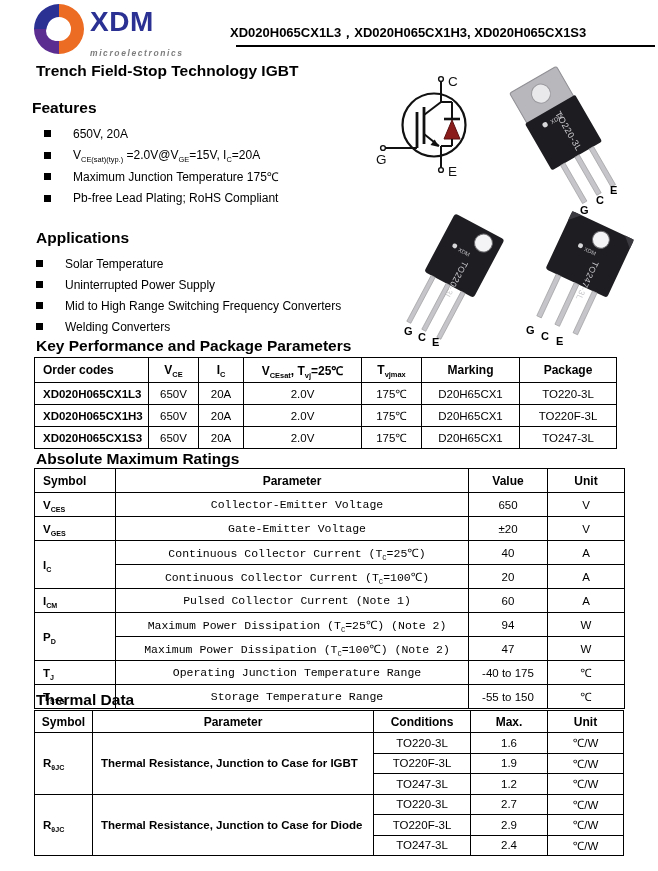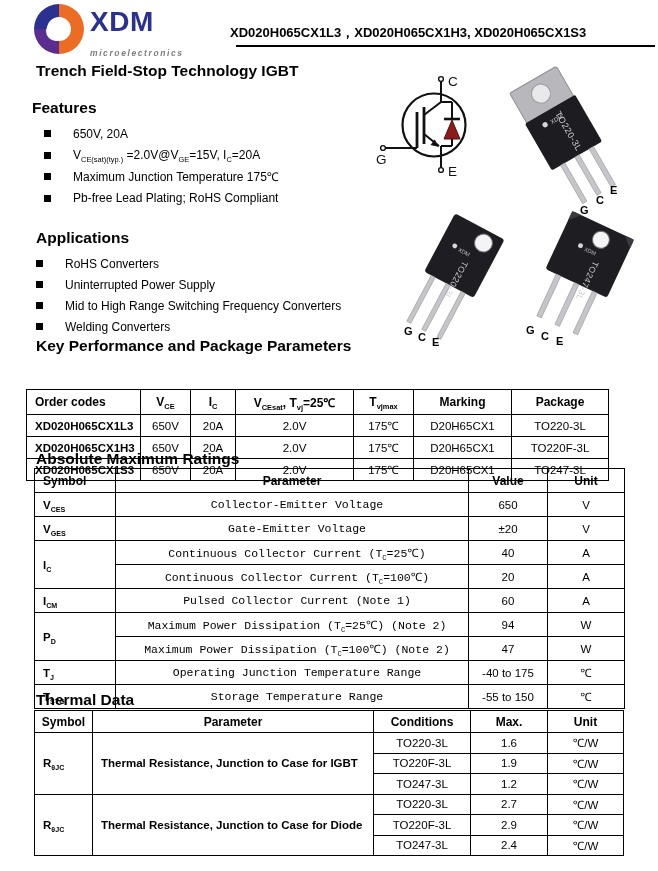--- a/index.html
+++ b/index.html
@@ -71,21 +71,21 @@
   <div class="bitem f-item">
       <span class="sq"></span>
       <span>Pb-free Lead Plating; RoHS Compliant</span>
     </div>
 </div>
 
 <div class="abs h1" style="left:36px;top:229px;">Applications</div>
 <div class="abs blist" style="left:36px;top:253px;width:360px;">
   <div class="bitem a-item">
       <span class="sq"></span>
-      <span>RoHS Converters</span>
+      <span>Solar Temperature</span>
     </div>
   <div class="bitem a-item">
       <span class="sq"></span>
       <span>Uninterrupted Power Supply</span>
     </div>
   <div class="bitem a-item">
       <span class="sq"></span>
       <span>Mid to High Range Switching Frequency Converters</span>
     </div>
   <div class="bitem a-item">
@@ -167,21 +167,21 @@
     <rect x="-22" y="28" width="5" height="46" fill="#c6c6ca" stroke="#97979b" stroke-width="0.6"></rect>
     <rect x="-2" y="28" width="5" height="46" fill="#c6c6ca" stroke="#97979b" stroke-width="0.6"></rect>
     <rect x="18" y="28" width="5" height="46" fill="#c6c6ca" stroke="#97979b" stroke-width="0.6"></rect>
   </g>
   <text x="128" y="124" font-size="11" font-weight="bold" fill="#000">G</text>
   <text x="143" y="130" font-size="11" font-weight="bold" fill="#000">C</text>
   <text x="158" y="135" font-size="11" font-weight="bold" fill="#000">E</text>
 </svg>
 
 <div class="abs h1" style="left:36px;top:337px;">Key Performance and Package Parameters</div>
-<table class="tbl t1" style="left:26px;top:357px;width:582px;margin-top:32px;">
+<table class="tbl t1" style="left:34px;top:357px;width:582px;">
   <colgroup>
       <col style="width:114px">
       <col style="width:50px">
       <col style="width:45px">
       <col style="width:118px">
       <col style="width:60px">
       <col style="width:98px">
       <col style="width:97px">
     </colgroup>
   <tbody>

